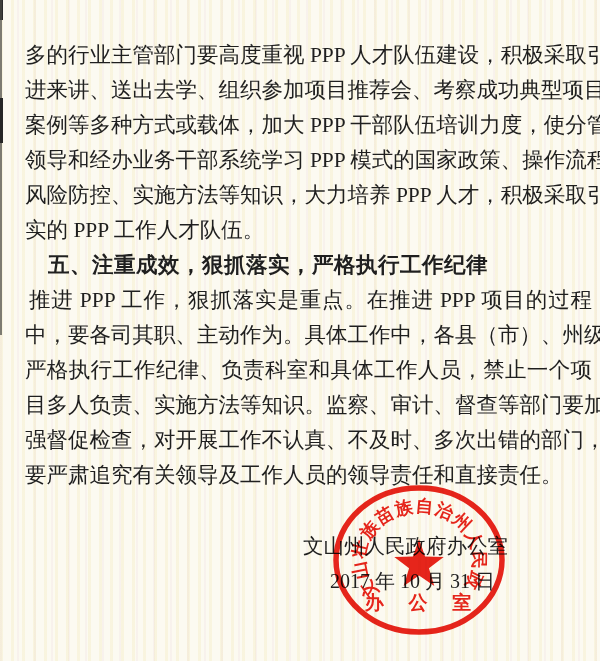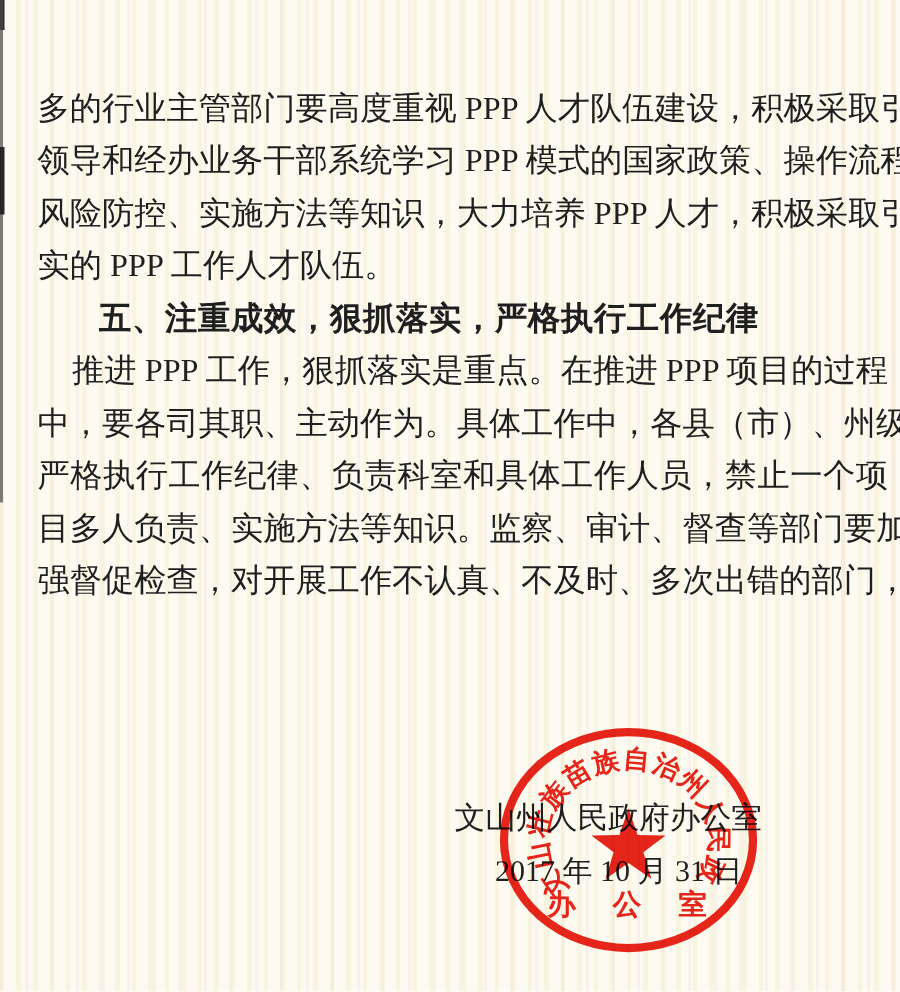--- a/index.html
+++ b/index.html
@@ -14,33 +14,33 @@
       repeating-linear-gradient(90deg, rgba(219,182,203,0.12) 0px, rgba(219,182,203,0.12) 2px, rgba(255,255,255,0) 2px, rgba(255,255,255,0) 17px),
       var(--paper,#fcfaf1);
     color:var(--ink,#1f1f1f);
   }
   
   .edge1{position:absolute;left:0;top:0;width:3px;height:20px;background:#2b2b2b;}
   .edge2{position:absolute;left:0;top:0;width:2px;height:335px;background:#4a4a44;opacity:.7;}
   .edge3{position:absolute;left:0;top:98px;width:3px;height:45px;background:#262626;}
   
   .body-text{
-    position:absolute;left:25px;top:55px;width:567px;
+    position:absolute;left:25px;top:38px;width:567px;
     font-size:21.5px;line-height:35px;
   }
   .line{
     height:35px;white-space:nowrap;
     text-align:justify;text-align-last:justify;
   }
   .line.nf{text-align:left;text-align-last:left;}
   .line.heading{
     font-family:"Liberation Sans","DejaVu Sans",sans-serif;
-    font-weight:bold;padding-left:41px;letter-spacing:0.5px;
+    font-weight:bold;padding-left:23px;letter-spacing:0.5px;
   }
-  .line.indent{padding-left:23px;}
+  .line.indent{padding-left:4px;}
   
   .signature{
     position:absolute;left:303px;top:535px;width:208px;
     font-size:20.5px;line-height:22px;white-space:nowrap;
   }
   .dateline{
     position:absolute;left:330px;top:570px;width:170px;
     font-size:20px;line-height:22px;white-space:nowrap;
   }
   
@@ -66,29 +66,32 @@
 <body>
 
 <div class="page">
 
   <div class="edge1"></div>
   <div class="edge2"></div>
   <div class="edge3"></div>
 
   <div class="body-text">
     <div class="line">多的行业主管部门要高度重视 PPP 人才队伍建设，积极采取引</div>
+    <div class="line">进来讲、送出去学、组织参加项目推荐会、考察成功典型项目</div>
+    <div class="line">案例等多种方式或载体，加大 PPP 干部队伍培训力度，使分管</div>
     <div class="line">领导和经办业务干部系统学习 PPP 模式的国家政策、操作流程、</div>
     <div class="line">风险防控、实施方法等知识，大力培养 PPP 人才，积极采取引</div>
     <div class="line nf">实的 PPP 工作人才队伍。</div>
     <div class="line nf heading">五、注重成效，狠抓落实，严格执行工作纪律</div>
     <div class="line indent">推进 PPP 工作，狠抓落实是重点。在推进 PPP 项目的过程</div>
     <div class="line">中，要各司其职、主动作为。具体工作中，各县（市）、州级各</div>
     <div class="line">严格执行工作纪律、负责科室和具体工作人员，禁止一个项</div>
     <div class="line">目多人负责、实施方法等知识。监察、审计、督查等部门要加</div>
     <div class="line">强督促检查，对开展工作不认真、不及时、多次出错的部门，</div>
+    <div class="line nf">要严肃追究有关领导及工作人员的领导责任和直接责任。</div>
   </div>
 
   <div class="signature">文山州人民政府办公室</div>
   <div class="dateline">2017 年 10 月 31 日</div>
 
   <svg class="seal" viewBox="0 0 176 156" aria-hidden="true">
     <ellipse class="ring" cx="88" cy="77" rx="83" ry="72"></ellipse>
     <path id="sealArc" d="M 48.5 109.7 A 54 48 0 1 1 127.5 109.7" fill="none"></path>
     <text class="arc-text">
       <textPath href="#sealArc" startOffset="0">文山壮族苗族自治州人民政府</textPath>

